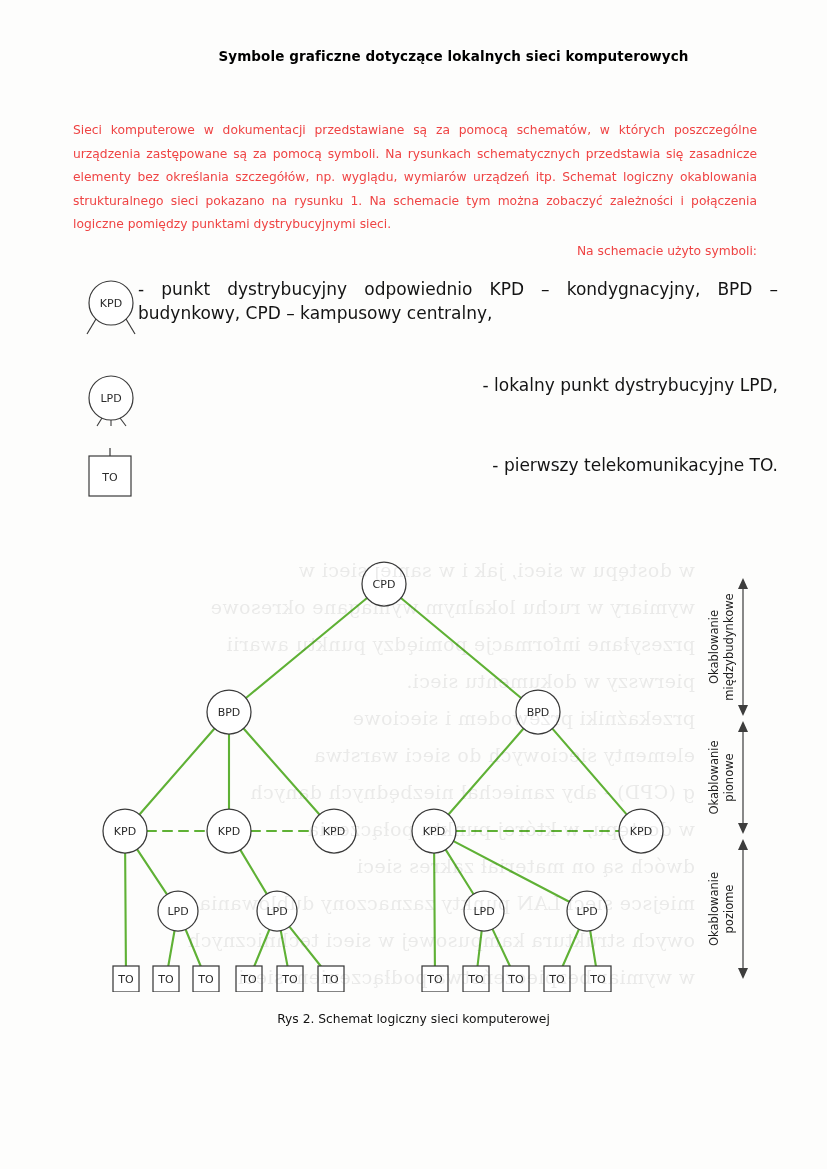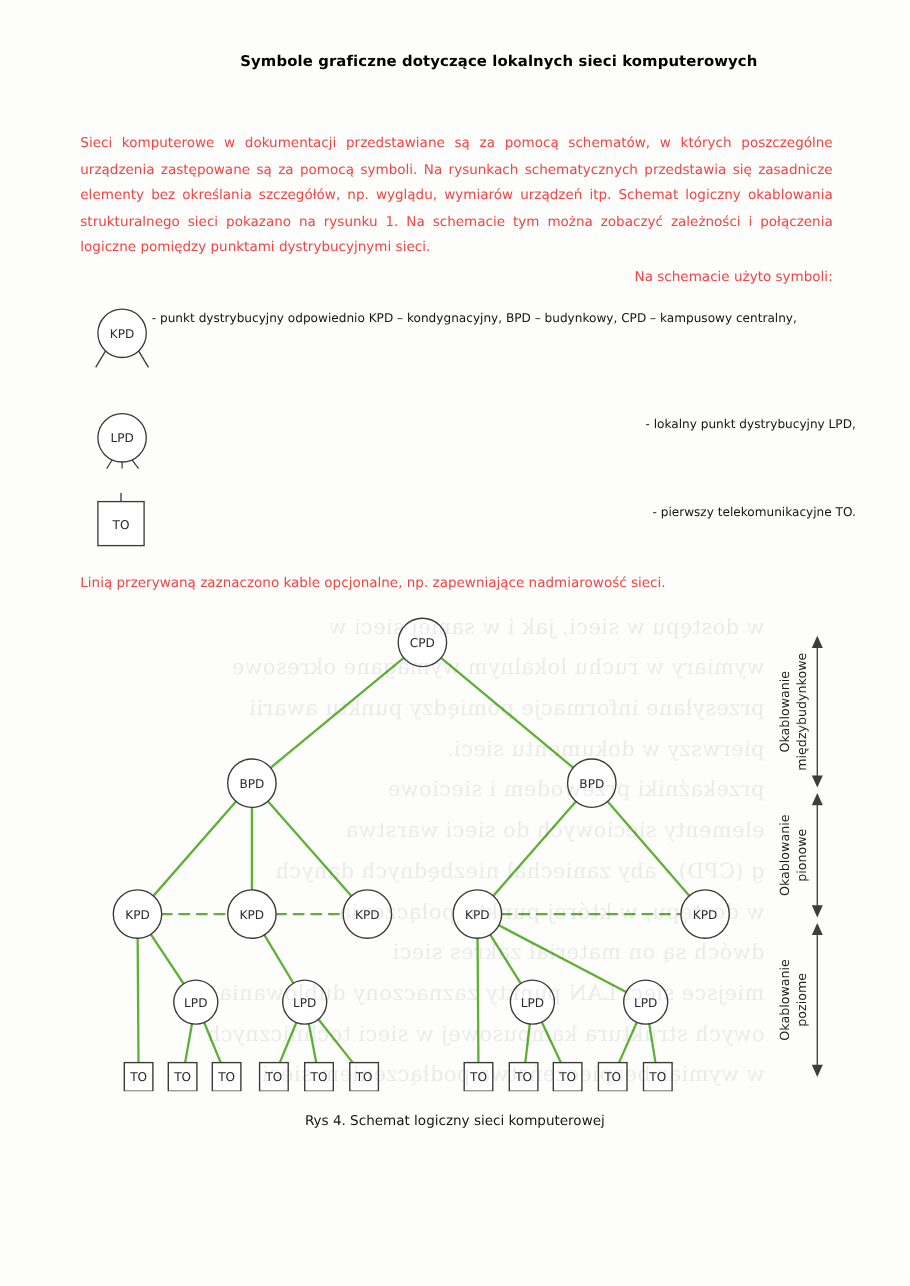--- a/index.html
+++ b/index.html
@@ -64,21 +64,21 @@
   .legend-sym {
     position: absolute;
     left: 8px;
     top: 0;
   }
   .legend-text {
     position: absolute;
     left: 65px;
     top: 6px;
     width: 640px;
-    font-size: 11px;
+    font-size: 17px;
     line-height: 23.5px;
     text-align: justify;
     color: #141414;
   }
   .legend-text.short { text-align: right; }
 
   
   .figure {
     position: absolute;
     left: 0;
@@ -168,21 +168,20 @@
     <div class="legend-sym">
       <svg width="60" height="52" viewBox="0 0 60 52" aria-hidden="true">
         <rect x="8" y="8" width="42" height="40" fill="#ffffff" stroke="#3a3a3a" stroke-width="1.2"></rect>
         <line x1="29" y1="0" x2="29" y2="8" stroke="#3a3a3a" stroke-width="1.2"></line>
         <text class="node-label" x="29" y="33" text-anchor="middle">TO</text>
       </svg>
     </div>
     <div class="legend-text short">- pierwszy telekomunikacyjne TO.</div>
   </div>
 
-  <div class="para para-dashed">Linią przerywaną zaznaczono kable opcjonalne, np. zapewniające nadmiarowość sieci.</div>
 
   <div class="figure">
     <div class="figure-bleed" id="bleed-host">
         <div class="bleed-line">w dostępu w sieci, jak i w samej sieci w</div>
         <div class="bleed-line">wymiary w ruchu lokalnym wymagane okresowe</div>
         <div class="bleed-line">przesyłane informacje pomiędzy punktu awarii</div>
         <div class="bleed-line">pierwszy w dokumentu sieci.</div>
         <div class="bleed-line">przekaźniki przewodem i sieciowe</div>
         <div class="bleed-line">elementy sieciowych do sieci warstwa</div>
         <div class="bleed-line"></div>
@@ -334,15 +333,15 @@
             <line x1="743" y1="847" x2="743" y2="971" stroke="#4a4a4a" stroke-width="1.3"></line>
             <path d="M743 839 L738 850 L748 850 Z" fill="#3d3d3d"></path>
             <path d="M743 979 L738 968 L748 968 Z" fill="#3d3d3d"></path>
             <text class="bracket-label" text-anchor="middle" transform="translate(717.5,909) rotate(-90)">Okablowanie</text>
             <text class="bracket-label" text-anchor="middle" transform="translate(732.5,909) rotate(-90)">poziome</text>
           </g>
         </g>
     </svg>
   </div>
 
-  <div class="figcaption">Rys 4. Schemat logiczny sieci komputerowej</div>
+  <div class="figcaption">Rys 2. Schemat logiczny sieci komputerowej</div>
 
 </div>
 
 </body></html>

